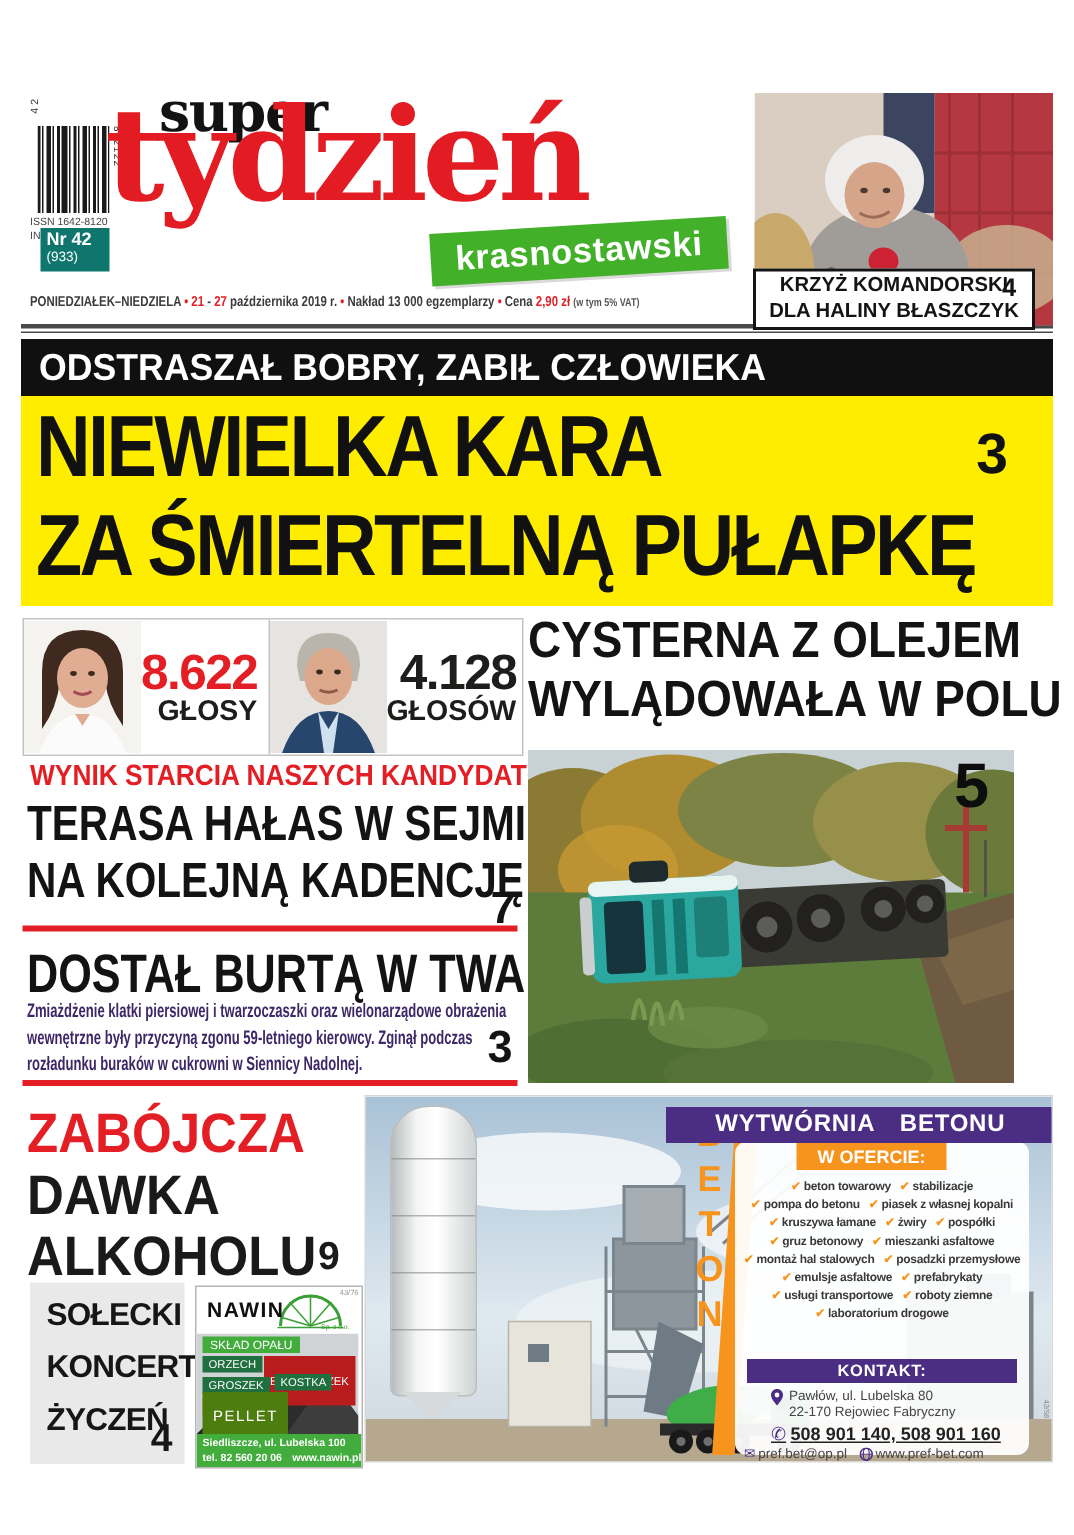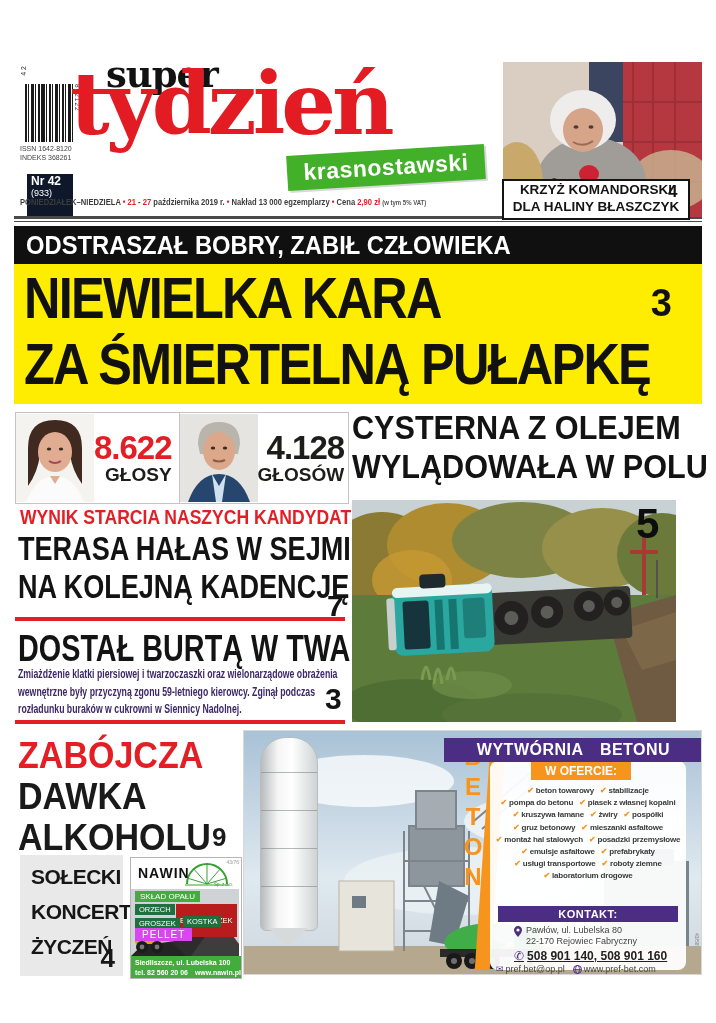--- a/index.html
+++ b/index.html
@@ -8,21 +8,21 @@
   .abs{position:absolute;}
   .nowrap{white-space:nowrap;}
   .sqz{transform-origin:left top;display:inline-block;}
 
   
   .v42{left:20px;top:64px;font-size:7px;color:#333;writing-mode:vertical-rl;transform:rotate(180deg);letter-spacing:2px;}
   .barcode{left:25px;top:84px;width:48px;height:58px;}
   .bdigits{left:74px;top:84px;height:58px;font-size:6.5px;color:#333;writing-mode:vertical-rl;letter-spacing:1px;}
   .issn{left:20px;top:145px;font-size:7px;color:#444;}
   .indeks{left:20px;top:154px;font-size:7px;color:#444;}
-  .nrbox{left:27px;top:174px;width:38px;height:27px;background:#0f172a;color:#fff;padding:1px 4px 16px 4px;}
+  .nrbox{left:27px;top:152px;width:38px;height:27px;background:#0f766e;color:#fff;padding:1px 4px 1px 4px;}
   .nrbox .n1{font-size:12px;font-weight:bold;line-height:13px;}
   .nrbox .n2{font-size:9px;line-height:10px;}
   .logo-super{left:106px;top:52px;font-family:"DejaVu Serif",serif;font-weight:bold;font-size:37px;color:#121212;letter-spacing:-1px;}
   .logo-tydzien{left:70px;top:58px;font-family:"DejaVu Serif",serif;font-weight:bold;font-size:86px;color:#e31b22;letter-spacing:-4px;line-height:92px;}
   .logo-badge{left:287px;top:150px;width:198px;height:35px;background:#43b02a;color:#fff;
               transform:rotate(-3.5deg);text-align:center;font-weight:bold;font-size:23px;line-height:35px;
               letter-spacing:.5px;box-shadow:2px 2px 0 rgba(0,0,0,.15);}
   .dateline{left:20px;top:196px;font-size:9.5px;font-weight:bold;color:#3c3c3c;width:560px;}
   .dateline .red{color:#e31e24;}
   .dateline .small{font-size:7.5px;font-weight:bold;color:#555;}
@@ -85,21 +85,21 @@
   .nw-sub{position:absolute;right:8px;top:24px;font-size:4.5px;color:#3aa035;z-index:3;}
   .nw-adid{position:absolute;right:2px;top:1px;font-size:5px;color:#999;z-index:4;}
   .nw-wheel{position:absolute;left:52px;top:2px;z-index:2;}
   .nw-photo{position:absolute;left:0;top:31px;width:108px;height:67px;}
   .nw-tag{position:absolute;color:#fff;font-weight:normal;z-index:3;}
   .nw-h{left:4px;top:33px;background:#42ad3c;font-size:8px;padding:1px 5px;}
   .nw-p0{left:4px;top:46px;background:#1f6f3f;font-size:7.5px;padding:1px 4px;}
   .nw-p1{left:45px;top:46px;background:#b91c1c;font-size:7.5px;padding:12px 4px;}
   .nw-p2{left:4px;top:60px;background:#1f6f3f;font-size:7.5px;padding:1px 4px;}
   .nw-p3{left:52px;top:58px;background:#1f6f3f;font-size:7.5px;padding:1px 4px;}
-  .nw-p4{left:4px;top:70px;background:#d946ef;font-size:10px;padding:1px 7px;letter-spacing:1px;}
+  .nw-p4{left:4px;top:70px;background:#4d7c0f;font-size:10px;padding:11px 7px;letter-spacing:1px;}
   .nw-foot{position:absolute;left:0;bottom:0;width:110px;height:22px;background:#42ad3c;color:#fff;
            font-size:7px;font-weight:bold;line-height:10px;padding:2px 0 0 4px;box-sizing:border-box;z-index:3;}
 
   
   .prefbet{left:243px;top:730px;width:459px;height:245px;overflow:hidden;border:1px solid #d8d8d8;box-sizing:border-box;}
   .pb-sky{position:absolute;left:0;top:0;}
   .pb-silo{position:absolute;left:16px;top:6px;width:56px;height:192px;z-index:2;
            background:linear-gradient(90deg,#b8bcbe 0%,#f4f5f4 30%,#ffffff 55%,#cfd3d4 100%);
            border-radius:26px 26px 6px 6px;border:1px solid #b9bdbe;}
   .pb-silo .ring{position:absolute;left:0;width:100%;height:1px;background:rgba(120,126,128,.55);}

